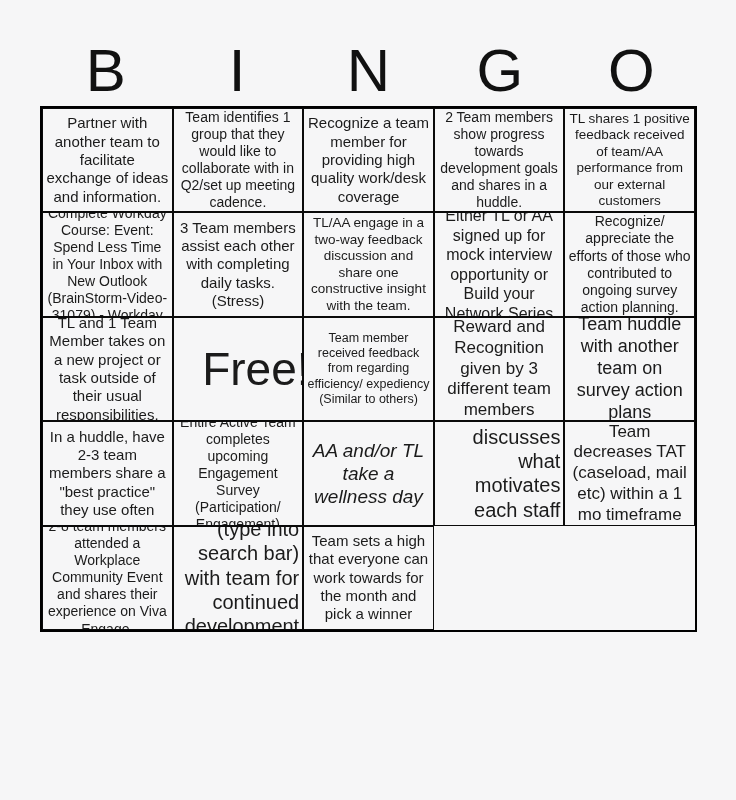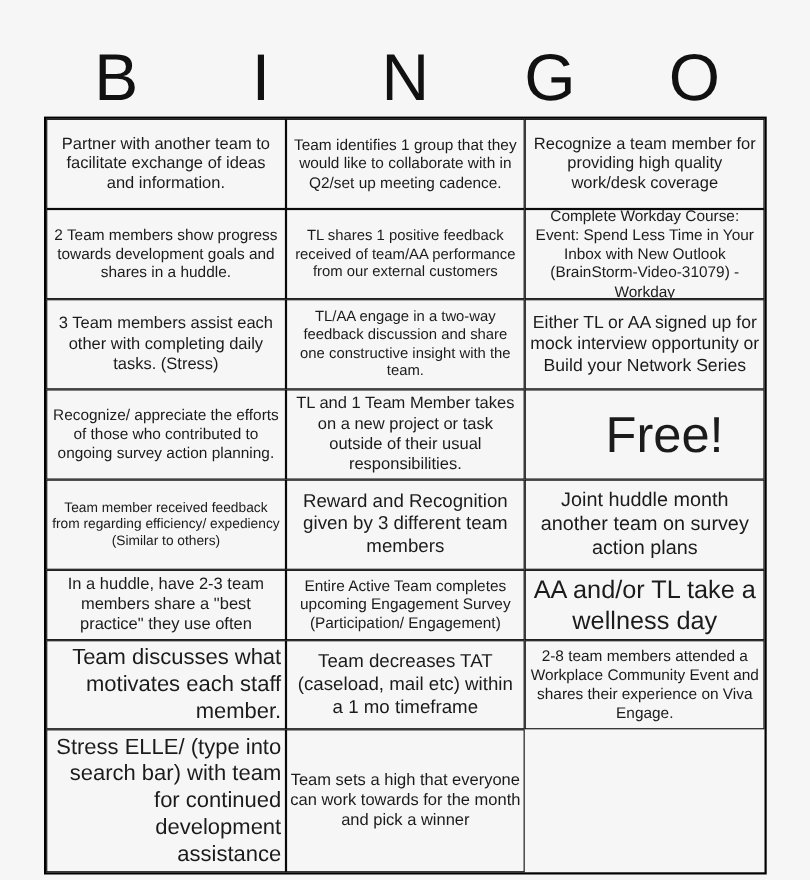--- a/index.html
+++ b/index.html
@@ -29,25 +29,25 @@
     line-height: 62px;
     font-weight: 400;
     text-align: center;
     color: #111;
   }
   .bingo-grid {
     position: absolute;
     left: 40px;
     top: 106px;
     width: 657px;
-    height: 689px;
+    height: 526px;
     box-sizing: border-box;
     border: 2px solid #000;
     display: grid;
-    grid-template-columns: repeat(3, 1fr);
+    grid-template-columns: repeat(5, 1fr);
     grid-template-rows: repeat(5, 1fr);
     background: #f6f6f7;
   }
   .cell {
     box-sizing: border-box;
     border: 1px solid #0a0a0a;
     display: flex;
     align-items: center;
     justify-content: center;
     text-align: center;
@@ -64,21 +64,21 @@
   .ct[data-fs="12.5"] { font-size: 12.5px; }
   .ct[data-fs="13"]   { font-size: 14px; }
   .ct[data-fs="13.5"] { font-size: 13.5px; }
   .ct[data-fs="14"]   { font-size: 14px; }
   .ct[data-fs="15"]   { font-size: 15px; }
   .ct[data-fs="15.5"] { font-size: 20px; text-align: right; }
   .ct[data-fs="16"]   { font-size: 16px; }
   .ct[data-fs="17"]   { font-size: 17px; }
   .ct[data-fs="18"]   { font-size: 18px; }
   .ct[data-fs="19"]   { font-size: 19px; }
-  .ct[data-fs="21"]   { font-size: 23px; }
+  .ct[data-fs="21"]   { font-size: 19px; font-style: italic; }
   .ct[data-fs="46"]   { font-size: 46px; line-height: 1.0; margin-left: 36px; }
 </style>
 </head>
 <body>
 
 <div class="title-row">
   <div class="title-letter">B</div>
   <div class="title-letter">I</div>
   <div class="title-letter">N</div>
   <div class="title-letter">G</div>
@@ -125,21 +125,21 @@
       <span class="ct" data-fs="46">Free!</span>
     </div>
   <div class="cell">
       <span class="ct" data-fs="12.5">Team member received feedback from regarding efficiency/ expediency (Similar to others)</span>
     </div>
   <div class="cell">
       <span class="ct" data-fs="17">Reward and Recognition given by 3 different team members</span>
     </div>
 
   <div class="cell">
-      <span class="ct" data-fs="18">Joint huddle month another team on survey action plans</span>
+      <span class="ct" data-fs="18">Team huddle with another team on survey action plans</span>
     </div>
   <div class="cell">
       <span class="ct" data-fs="15">In a huddle, have 2-3 team members share a "best practice" they use often</span>
     </div>
   <div class="cell">
       <span class="ct" data-fs="13">Entire Active Team completes upcoming Engagement Survey (Participation/ Engagement)</span>
     </div>
   <div class="cell">
       <span class="ct" data-fs="21">AA and/or TL take a wellness day</span>
     </div>

